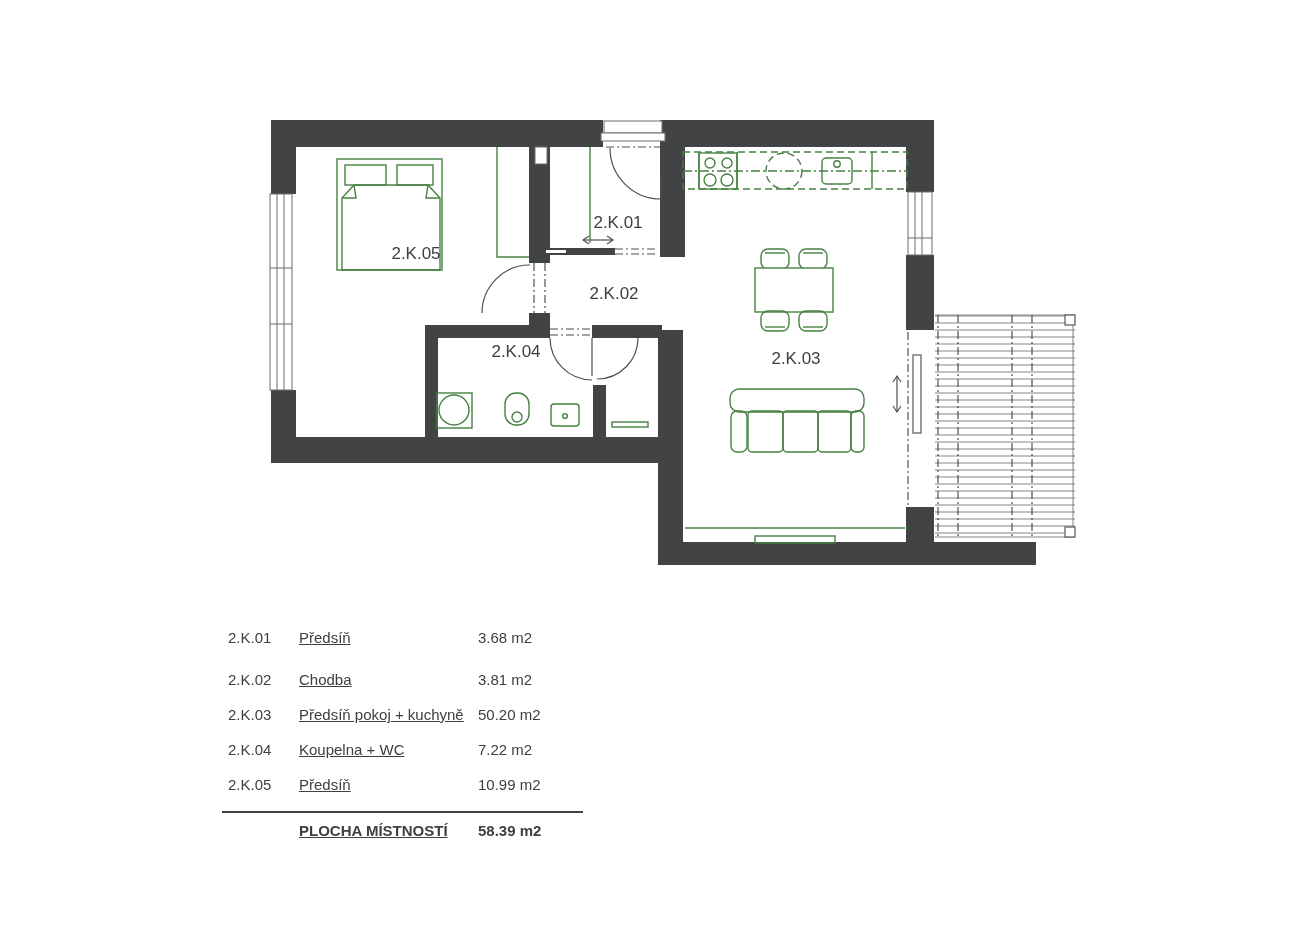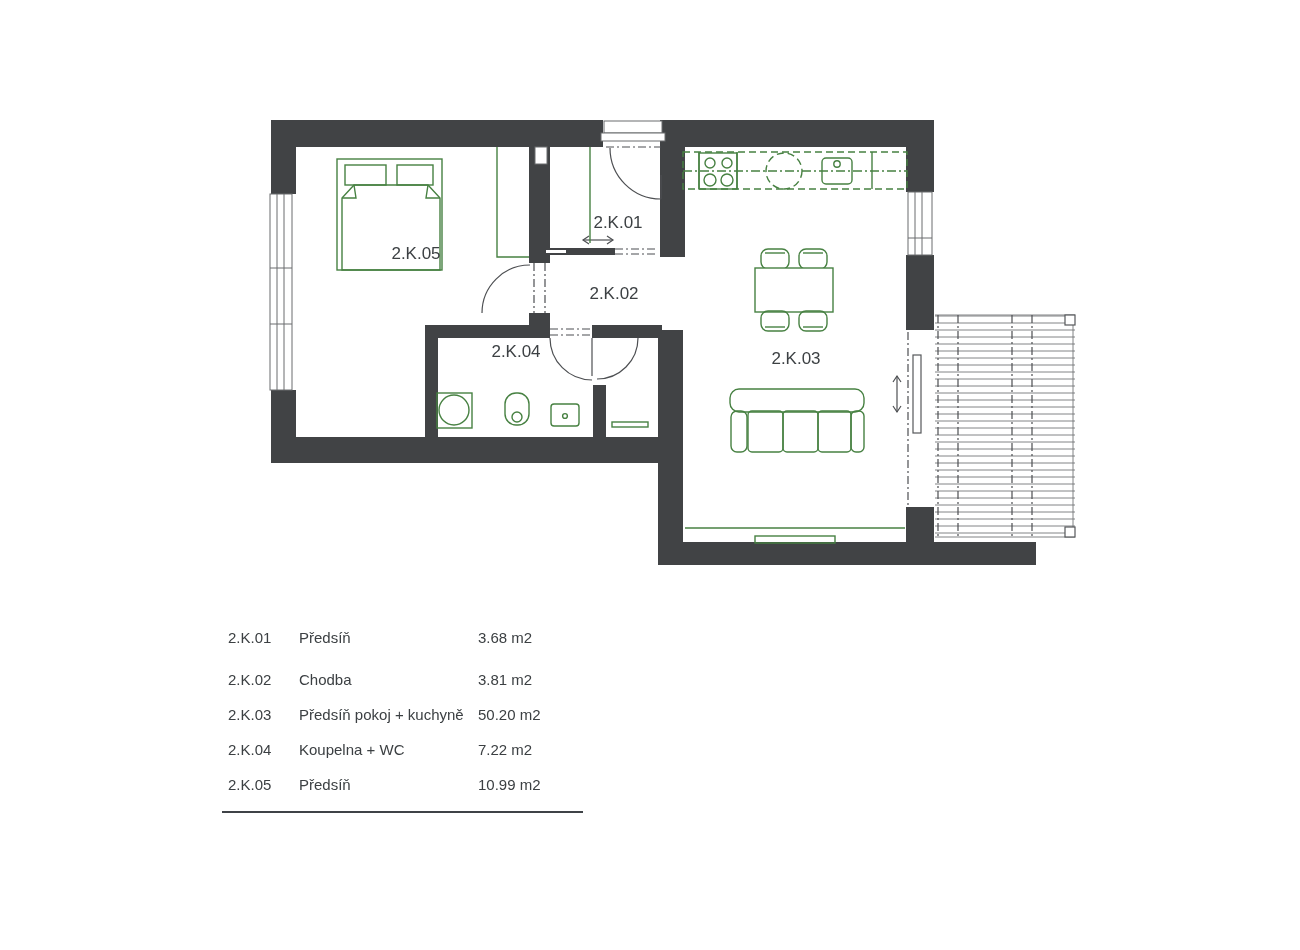--- a/index.html
+++ b/index.html
@@ -25,21 +25,21 @@
   .plan-label{font:17px "Liberation Sans", sans-serif;fill:var(--text,#3c4043);}
 
   
   .legend{
     position:absolute;left:222px;top:620px;width:361px;
     font-size:15px;color:var(--text,#3c4043);
   }
   .lrow{display:flex;align-items:center;height:35px;padding:0 10px 0 6px;}
   .lrow.first{margin-bottom:7px;}
   .lcode{width:71px;flex:none;}
-  .lname{flex:1;}
+  .lname{flex:1;text-decoration:underline;}
   .larea{width:95px;flex:none;text-align:left;}
   .ldivider{border-top:2px solid #3f4347;margin-top:9px;}
   .ltotal{display:flex;align-items:center;padding:9px 10px 0 6px;font-weight:bold;}
 </style>
 </head>
 <body>
 
 <div class="stage">
 
 <svg width="1300" height="950" viewBox="0 0 1300 950">
@@ -252,15 +252,20 @@
     <span class="lcode">2.K.04</span>
     <span class="lname">Koupelna + WC</span>
     <span class="larea">7.22 m2</span>
   </div>
   <div class="lrow">
     <span class="lcode">2.K.05</span>
     <span class="lname">Předsíň</span>
     <span class="larea">10.99 m2</span>
   </div>
   <div class="ldivider"></div>
+  <div class="ltotal">
+    <span class="lcode"></span>
+    <span class="lname">PLOCHA MÍSTNOSTÍ</span>
+    <span class="larea">58.39 m2</span>
+  </div>
 </div>
 
 </div>
 
 </body></html>

